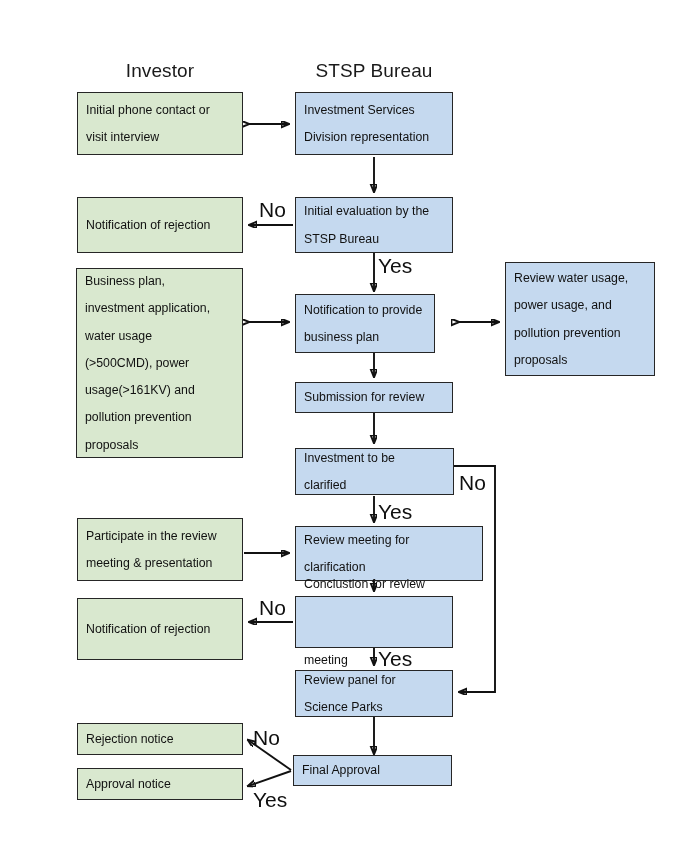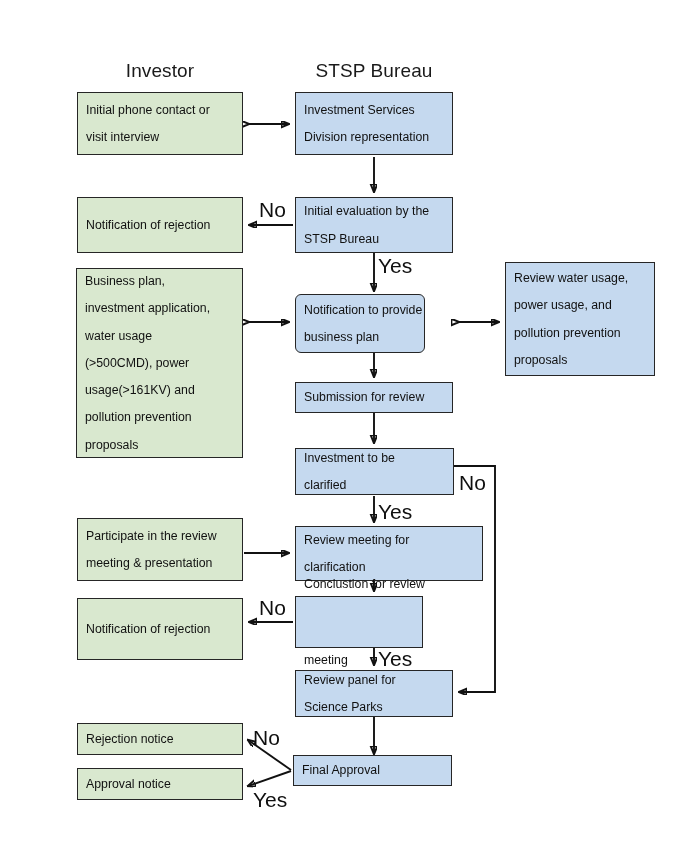--- a/index.html
+++ b/index.html
@@ -181,21 +181,21 @@
   <div class="node green multi" style="left:76px; top:268px; width:167px; height:190px;">
     <span class="ln">Business plan,</span>
     <span class="ln">investment application,</span>
     <span class="ln">water usage</span>
     <span class="ln">(&gt;500CMD), power</span>
     <span class="ln">usage(&gt;161KV) and</span>
     <span class="ln">pollution prevention</span>
     <span class="ln">proposals</span>
   </div>
 
-  <div class="node blue multi" style="left:295px; top:294px; width:130px; height:59px;border-radius:6px;">
+  <div class="node blue multi" style="left:295px; top:294px; width:140px; height:59px;">
     <span class="ln">Notification to provide</span>
     <span class="ln">business plan</span>
   </div>
 
   <div class="node blue multi" style="left:505px; top:262px; width:150px; height:114px;">
     <span class="ln">Review water usage,</span>
     <span class="ln">power usage, and</span>
     <span class="ln">pollution prevention</span>
     <span class="ln">proposals</span>
   </div>
@@ -216,21 +216,21 @@
 
   <div class="node blue multi" style="left:295px; top:526px; width:188px; height:55px;">
     <span class="ln">Review meeting for</span>
     <span class="ln">clarification</span>
   </div>
 
   <div class="node green" style="left:77px; top:598px; width:166px; height:62px;">
     <span class="ln">Notification of rejection</span>
   </div>
 
-  <div class="node blue multi" style="left:295px; top:596px; width:128px; height:52px;gap:48px;">
+  <div class="node blue multi" style="left:295px; top:596px; width:158px; height:52px;gap:48px;">
     <span class="ln">Conclustion for review</span>
     <span class="ln">meeting</span>
   </div>
 
   <div class="node blue multi" style="left:295px; top:670px; width:158px; height:47px;padding-left:8px;">
     <span class="ln">Review panel for</span>
     <span class="ln">Science Parks</span>
   </div>
 
   <div class="node green" style="left:77px; top:723px; width:166px; height:32px;">

